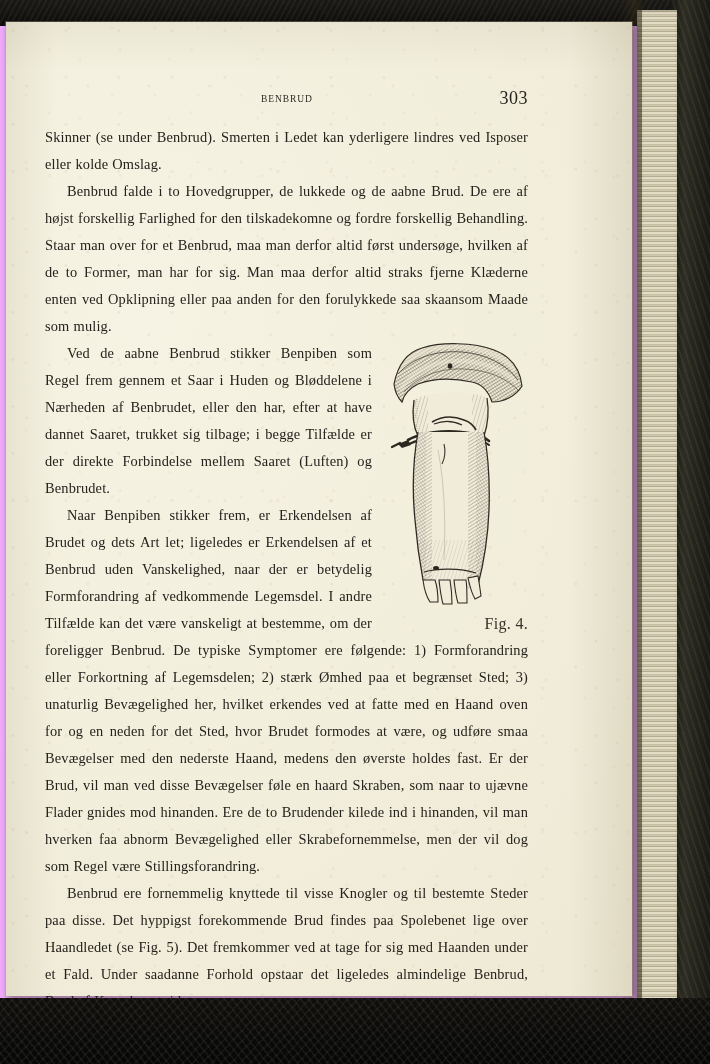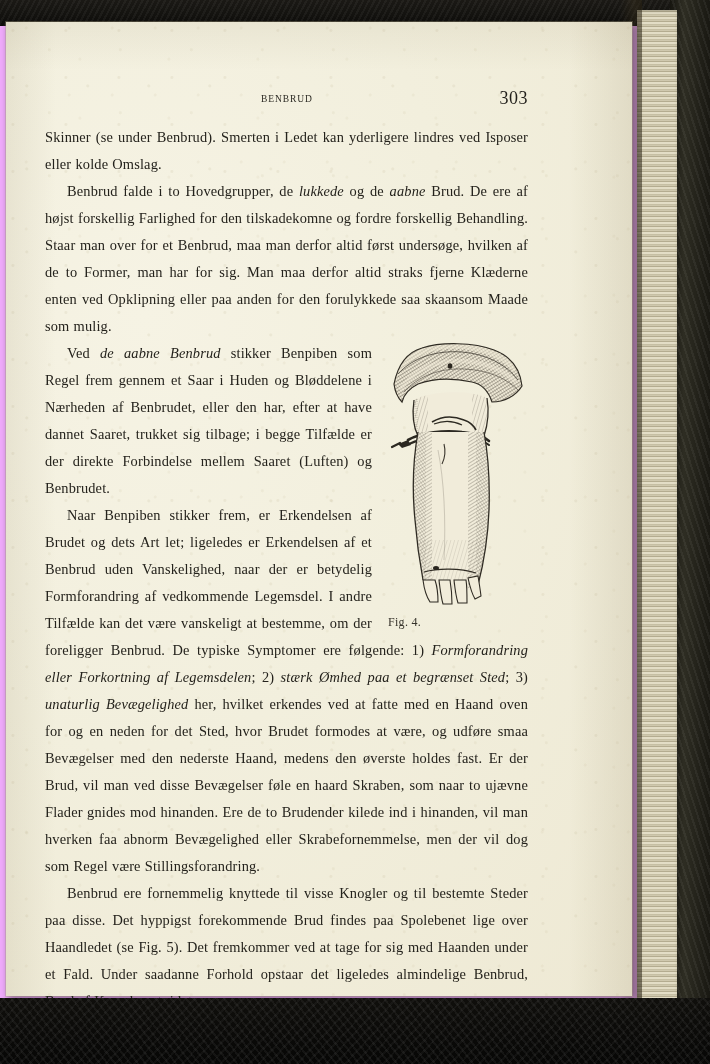--- a/index.html
+++ b/index.html
@@ -117,39 +117,39 @@
     font-size: 14.4px;
     line-height: 27px;
     text-align: justify;
     text-justify: inter-word;
     color: #24221c;
     letter-spacing: .15px;
     word-spacing: .4px;
   }
   p.indent { text-indent: 22px; }
   p.noindent { text-indent: 0; }
-  .it { font-style: italic; }
+  .it { }
   .bd { font-weight: bold; letter-spacing: .2px; }
 
   
   figure.fig {
     float: right;
     margin: 0 0 4px 16px;
     width: 140px;
     shape-outside: margin-box;
   }
   .fig-art {
     position: relative;
     width: 140px; height: 268px;
     overflow: hidden;
   }
   .fig-art svg { display: block; }
   figcaption.fig-cap {
-    text-align: left;
-    font-size: 12px;
+    text-align: right;
+    font-size: 16px;
     color: #35322a;
     padding-top: 7px;
     letter-spacing: .3px;
   }
 </style>
 </head>
 <body>
 
 <div id="scan">
 

